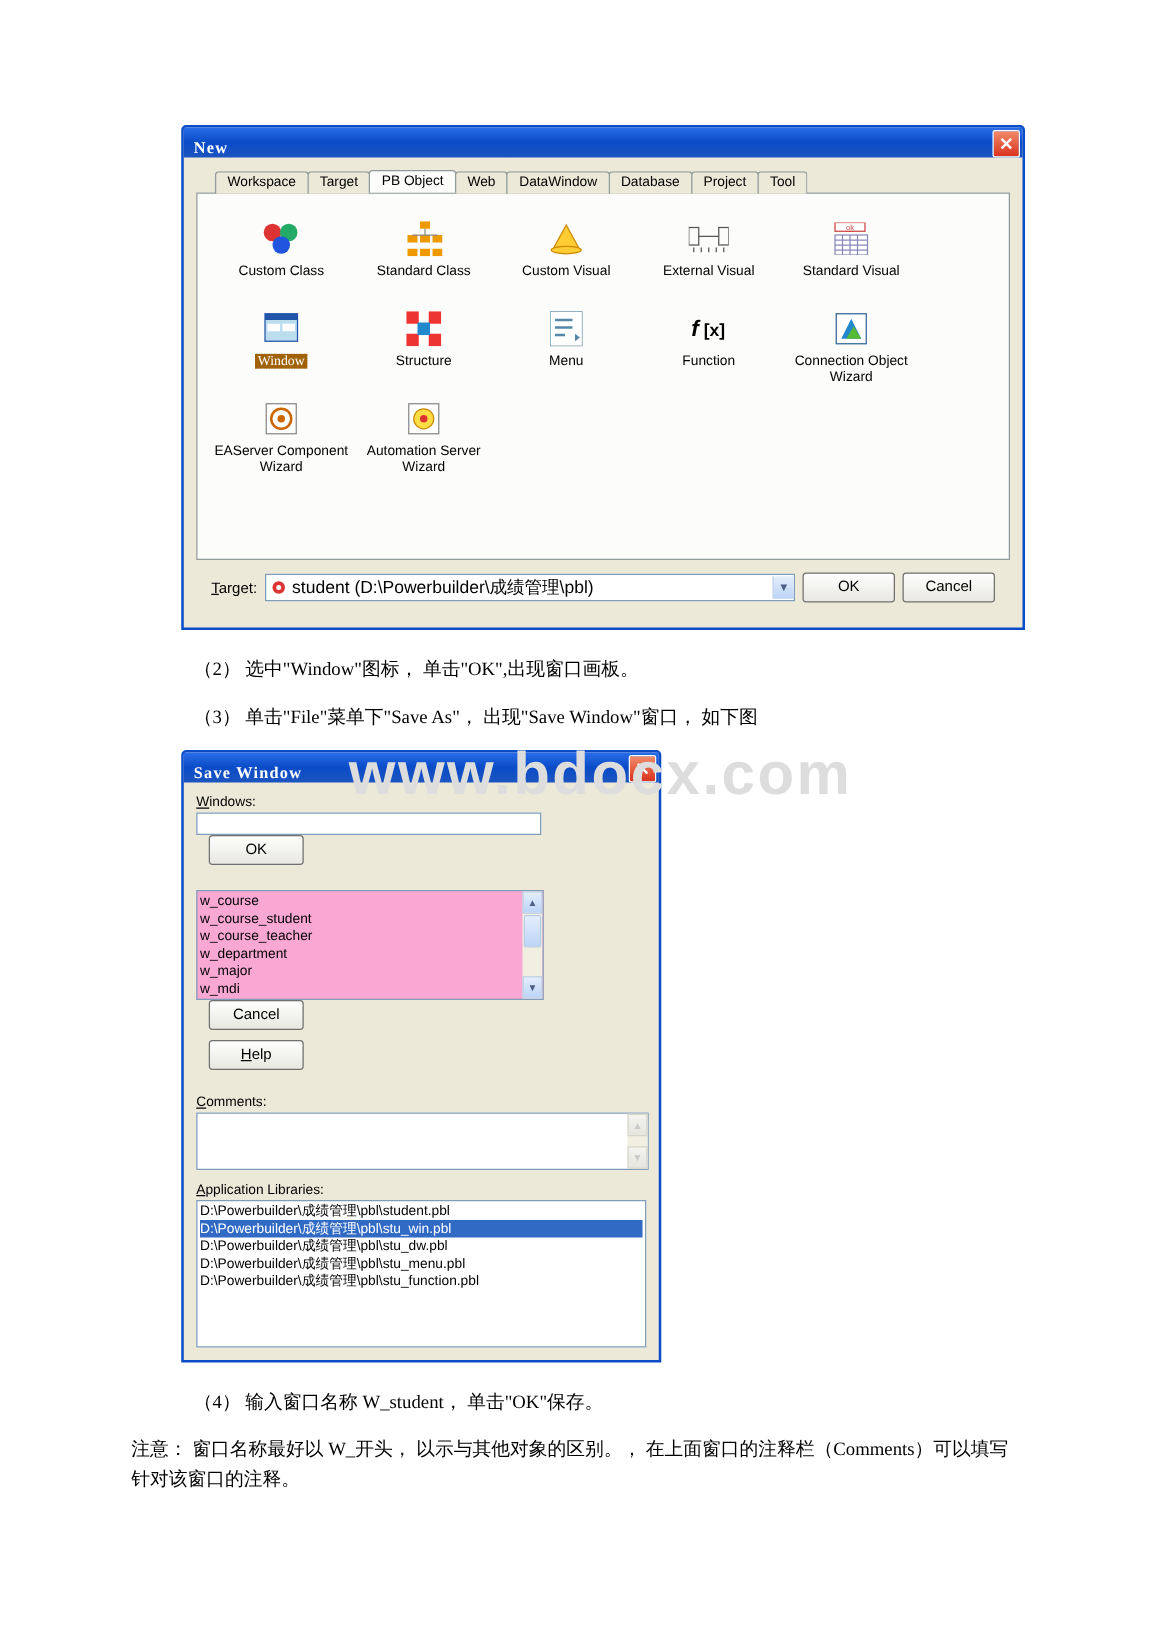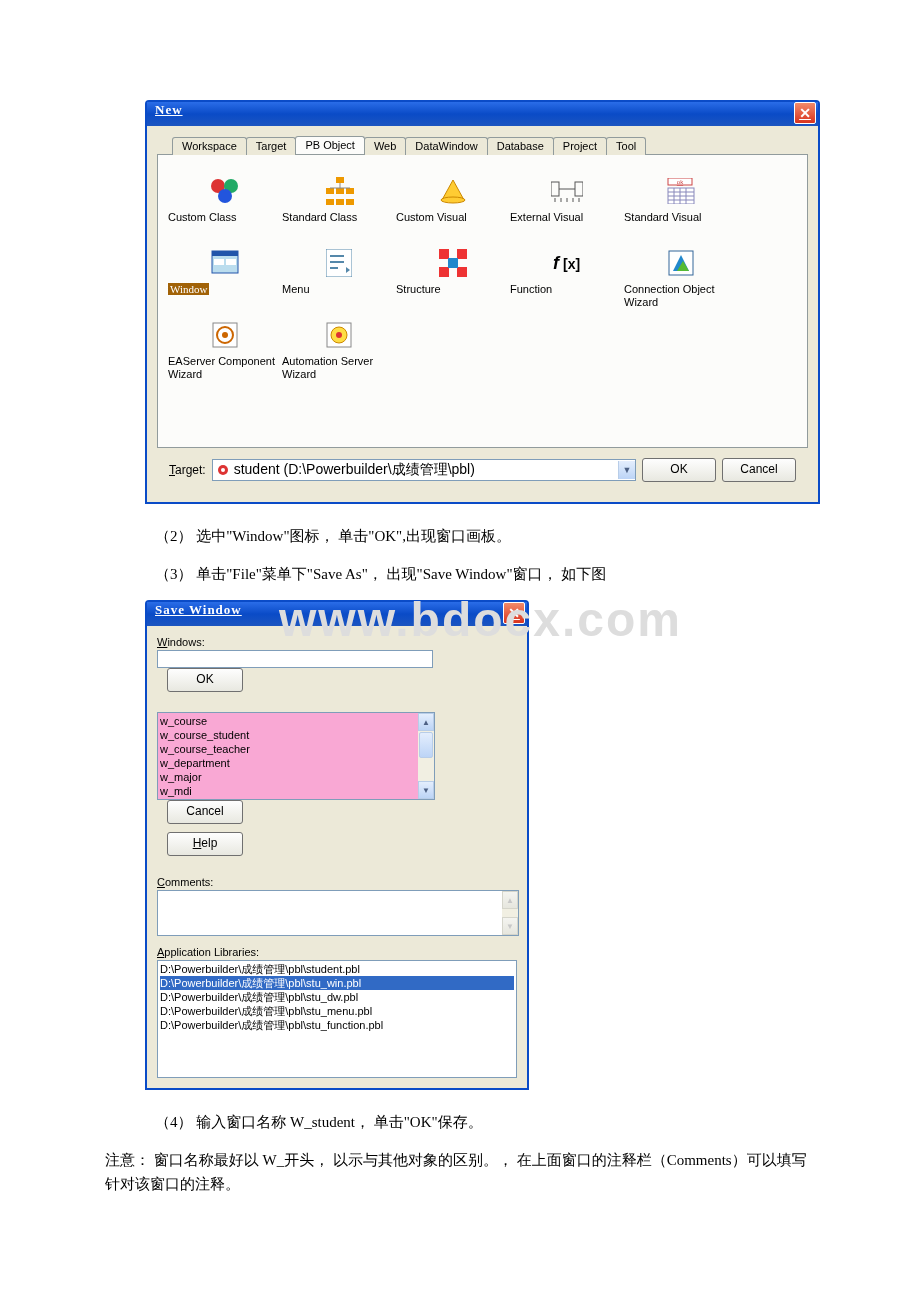--- a/index.html
+++ b/index.html
@@ -18,26 +18,25 @@
 .dialog {
   border: 2px solid #0a4bc7;
   border-radius: 4px 4px 0 0;
   background: #ece9d8;
   margin-bottom: 20px;
 }
 .titlebar {
   height: 24px;
   background: linear-gradient(to bottom, #2a6de8 0%, #0a4bc7 50%, #1c55c0 100%);
   display: flex;
-  align-items: flex-start;
+  align-items: flex-end;
   padding: 0 2px 0 8px;
   color: #fff;
   font-weight: bold;
   font-size: 13px;
-  text-decoration: underline;
 }
 .titlebar .title { flex: 1; letter-spacing: 1px; font-family: "SimSun", serif; }
 .closebtn {
   width: 20px; height: 20px;
   background: linear-gradient(#f18b6a, #d9331e);
   border: 1px solid #fff;
   border-radius: 2px;
   display: flex; align-items: center; justify-content: center;
   color: #fff; font-weight: bold; font-size: 14px;
   cursor: pointer;
@@ -68,21 +67,21 @@
   border: 1px solid #919b9c;
   background: #fcfcfa;
   padding: 12px 10px 20px 10px;
   min-height: 260px;
 }
 
 
 .icongrid { display: flex; flex-wrap: wrap; }
 .obj {
   width: 114px;
-  text-align: left;
+  text-align: center;
   font-size: 11px;
   padding: 8px 0 2px 0;
   cursor: pointer;
 }
 .obj .ic {
   width: 32px; height: 32px;
   margin: 0 auto 4px auto;
   display: flex; align-items: center; justify-content: center;
 }
 .obj .lbl { line-height: 13px; min-height: 26px; }
@@ -310,41 +309,41 @@
                   <rect x="2" y="2" width="26" height="22" fill="#bde" stroke="#25a"></rect>
                   <rect x="2" y="2" width="26" height="5" fill="#25a"></rect>
                   <rect x="4" y="10" width="10" height="6" fill="#fff"></rect>
                   <rect x="16" y="10" width="10" height="6" fill="#fff"></rect>
                 </svg>
               </div>
           <div class="lbl"><span class="seltext">Window</span></div>
         </div>
         <div class="obj">
           <div class="ic">
+                <svg width="28" height="28">
+                  <rect x="0" y="0" width="10" height="10" fill="#e33"></rect>
+                  <rect x="18" y="0" width="10" height="10" fill="#e33"></rect>
+                  <rect x="0" y="18" width="10" height="10" fill="#e33"></rect>
+                  <rect x="18" y="18" width="10" height="10" fill="#e33"></rect>
+                  <rect x="9" y="9" width="10" height="10" fill="#28c"></rect>
+                </svg>
+              </div>
+          <div class="lbl"><span>Structure</span></div>
+        </div>
+        <div class="obj">
+          <div class="ic">
                 <svg width="26" height="28">
                   <rect x="0" y="0" width="26" height="28" fill="#fff" stroke="#58a"></rect>
                   <line x1="4" y1="7" x2="18" y2="7" stroke="#58a" stroke-width="2"></line>
                   <line x1="4" y1="13" x2="18" y2="13" stroke="#58a" stroke-width="2"></line>
                   <line x1="4" y1="19" x2="12" y2="19" stroke="#58a" stroke-width="2"></line>
                   <polygon points="20,18 24,21 20,24" fill="#58a"></polygon>
                 </svg>
               </div>
           <div class="lbl"><span>Menu</span></div>
-        </div>
-        <div class="obj">
-          <div class="ic">
-                <svg width="28" height="28">
-                  <rect x="0" y="0" width="10" height="10" fill="#e33"></rect>
-                  <rect x="18" y="0" width="10" height="10" fill="#e33"></rect>
-                  <rect x="0" y="18" width="10" height="10" fill="#e33"></rect>
-                  <rect x="18" y="18" width="10" height="10" fill="#e33"></rect>
-                  <rect x="9" y="9" width="10" height="10" fill="#28c"></rect>
-                </svg>
-              </div>
-          <div class="lbl"><span>Structure</span></div>
         </div>
         <div class="obj">
           <div class="ic">
                 <svg width="32" height="24">
                   <text x="2" y="18" font-size="18" font-weight="bold" font-style="italic">f</text>
                   <text x="12" y="18" font-size="14" font-weight="bold">[x]</text>
                 </svg>
               </div>
           <div class="lbl"><span>Function</span></div>
         </div>

